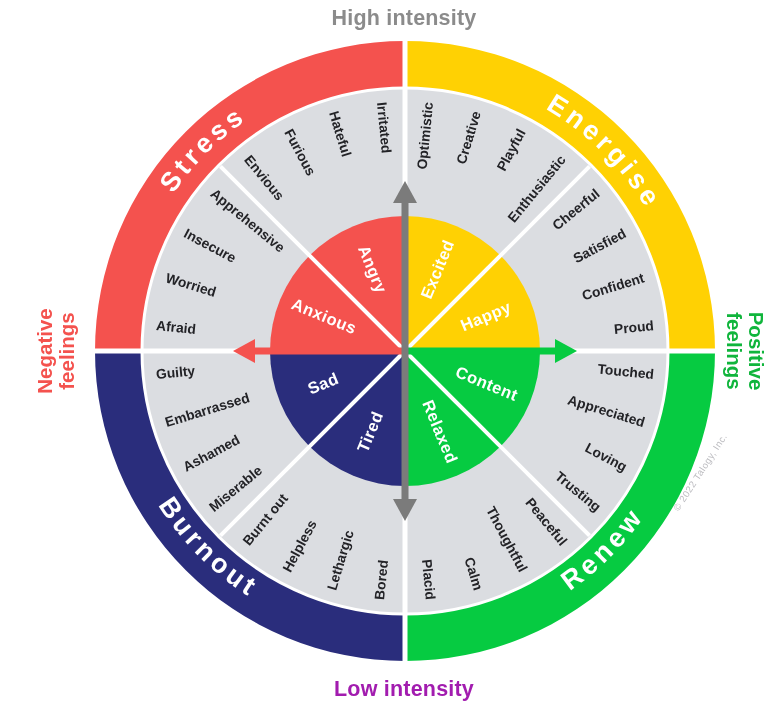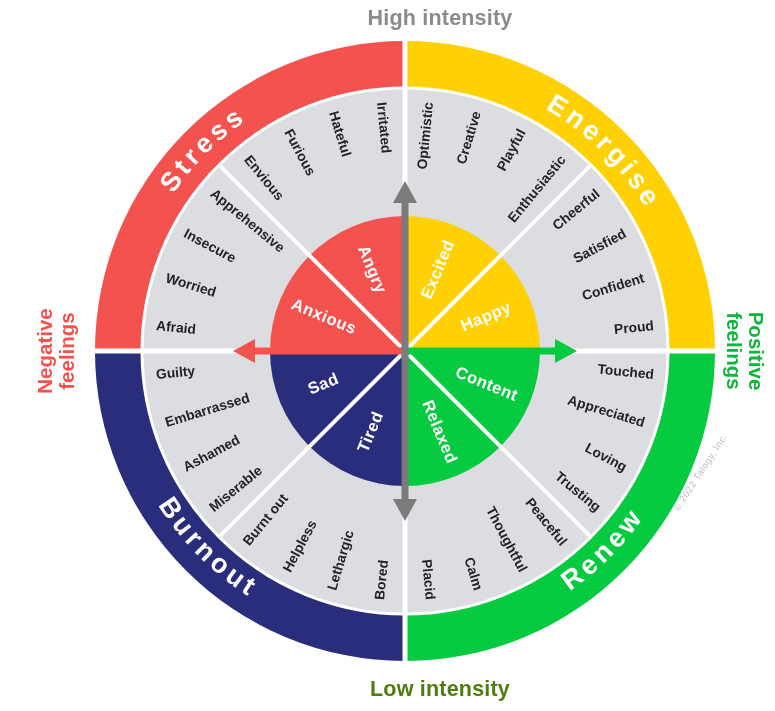--- a/index.html
+++ b/index.html
@@ -1,21 +1,21 @@
 <!DOCTYPE html>
 <html><head>
 <meta charset="utf-8">
 <style>
   html,body{margin:0;padding:0;background:#fff;}
   body{font-family:"Liberation Sans", sans-serif;}
   #stage{position:relative;width:775px;height:711px;background:#fff;overflow:hidden;}
   #wheel-svg{position:absolute;left:0;top:0;}
   .axis-title{
     position:absolute;font-weight:bold;font-size:21.5px;color:#8b8b8b;
-    transform:translateX(-50%);white-space:nowrap;letter-spacing:.2px;margin-left:36px;
+    transform:translateX(-50%);white-space:nowrap;letter-spacing:.2px;
   }
   .v-label{
     position:absolute;font-weight:bold;font-size:20.5px;line-height:1.08;
     width:100px;text-align:center;
   }
   .v-label.left{transform:translate(-50%,-50%) rotate(-90deg);}
   .v-label.right{transform:translate(-50%,-50%) rotate(90deg);}
   svg text{font-family:"Liberation Sans", sans-serif;}
 </style>
 </head>
@@ -93,18 +93,18 @@
       <line x1="405" y1="351" x2="557" y2="351" stroke="#06cb41" stroke-width="7"></line>
       <polygon points="577,351 555,339 555,363" fill="#06cb41"></polygon>
       <line x1="405" y1="201" x2="405" y2="501" stroke="#7b7b7b" stroke-width="7"></line>
       <polygon points="405,181 393,203 417,203" fill="#7b7b7b"></polygon>
       <polygon points="405,521 393,499 417,499" fill="#7b7b7b"></polygon>
       <text transform="translate(703 474) rotate(-57)" text-anchor="middle" fill="#bcbcc0" font-size="9.5" letter-spacing="0.5">© 2022 Talogy, Inc.</text>
     </svg>
 
   <div class="axis-title" style="left: 404px; top: 6px; color: rgb(139, 139, 139);">High intensity</div>
 
-  <div class="axis-title" style="left: 404px; top: 677px; color: #4d7c0f;">Low intensity</div>
+  <div class="axis-title" style="left: 404px; top: 677px; color: #a21caf;">Low intensity</div>
 
   <div class="v-label left" style="left: 56px; top: 351px; color: rgb(244, 82, 78);">Negative feelings</div>
 
   <div class="v-label right" style="left: 745px; top: 351px; color: rgb(16, 181, 60);">Positive feelings</div>
 </div>
 
 </body></html>

